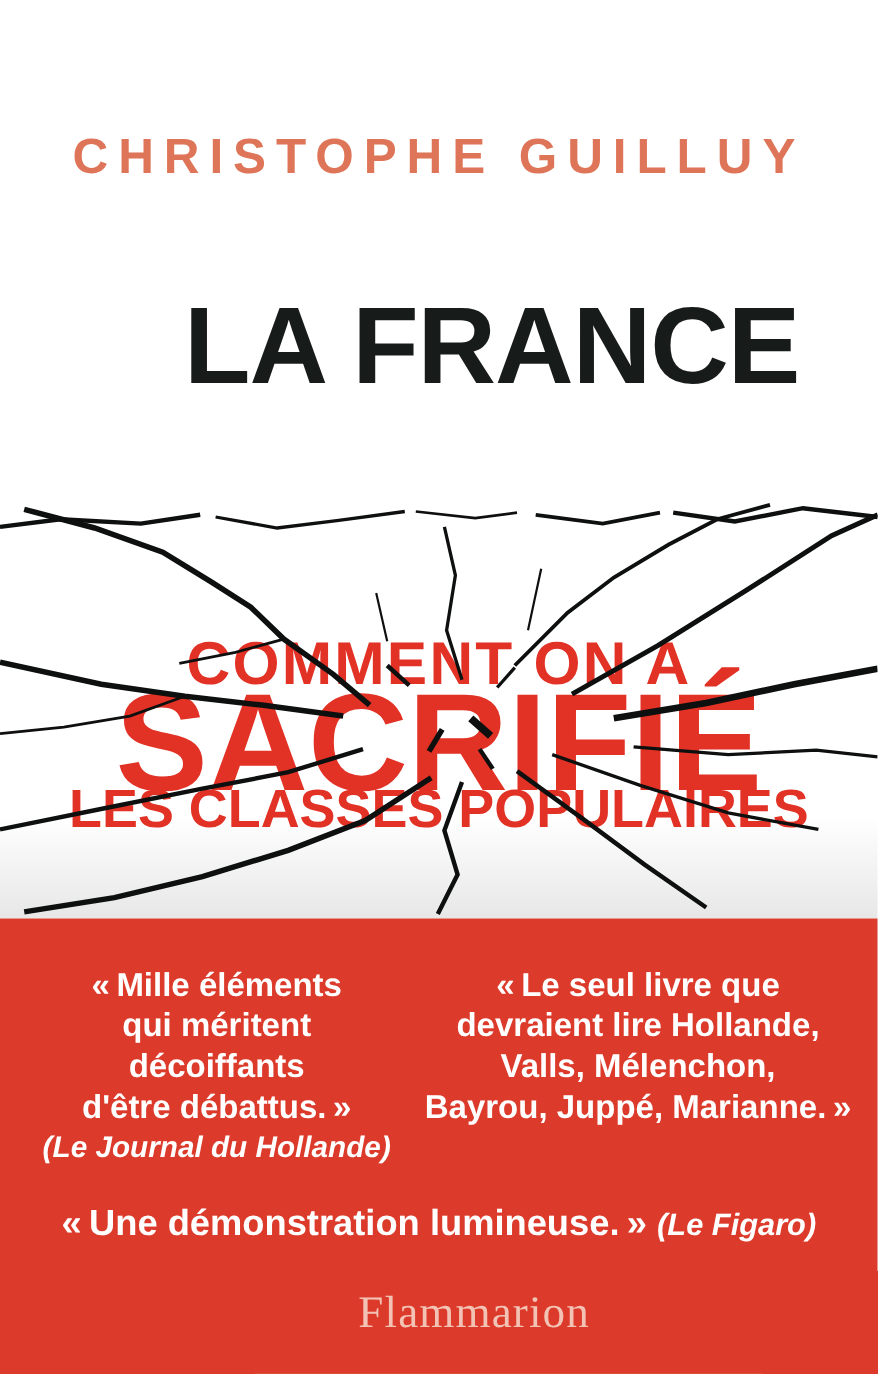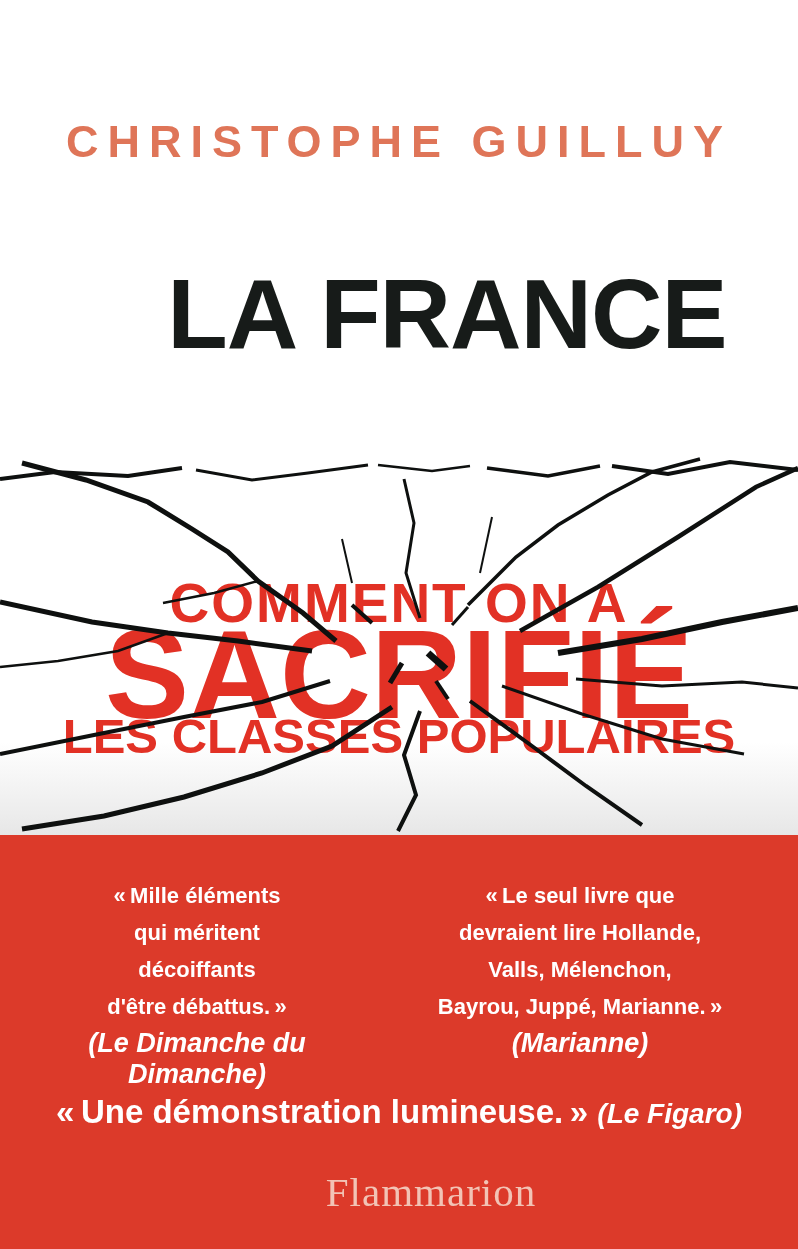--- a/index.html
+++ b/index.html
@@ -96,21 +96,21 @@
     display: flex;
     justify-content: space-between;
   }
   .quote {
     text-align: center;
     font-weight: 700;
   }
   .quote-left  { margin-left: 24px;  width: 346px; }
   .quote-right { margin-right: 14px; width: 408px; }
   .qline {
-    font-size: 22px;
+    font-size: 30px;
     line-height: 37px;
     text-align: center;
   }
   .qsource {
     margin-top: 3px;
     font-size: 27px;
     font-weight: 700;
     font-style: italic;
   }
   .quote-bottom {
@@ -192,29 +192,28 @@
 
   <div class="band">
 
     <div class="quotes-row">
 
       <div class="quote quote-left">
         <div class="qline">« Mille éléments</div>
         <div class="qline">qui méritent</div>
         <div class="qline">décoiffants</div>
         <div class="qline">d'être débattus. »</div>
-        <div class="qsource">(Le Dimanche du Dimanche)</div>
+        <div class="qsource">(Le Journal du Hollande)</div>
       </div>
 
       <div class="quote quote-right">
         <div class="qline">« Le seul livre que</div>
         <div class="qline">devraient lire Hollande,</div>
         <div class="qline">Valls, Mélenchon,</div>
         <div class="qline">Bayrou, Juppé, Marianne. »</div>
-        <div class="qsource">(Marianne)</div>
       </div>
 
     </div>
 
     <div class="quote-bottom">
       <span>« Une démonstration lumineuse. »</span>
       <span class="qsource-inline">(Le Figaro)</span>
     </div>
 
     <div class="publisher">Flammarion</div>

